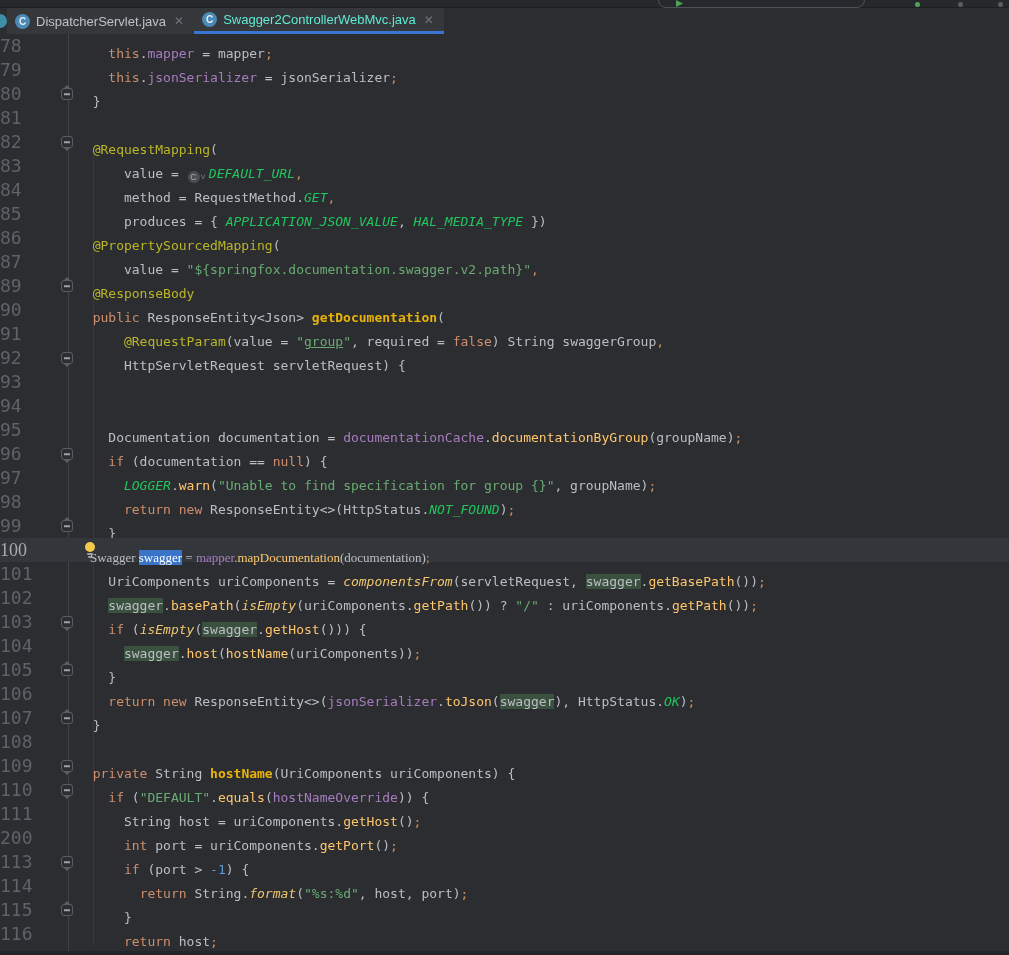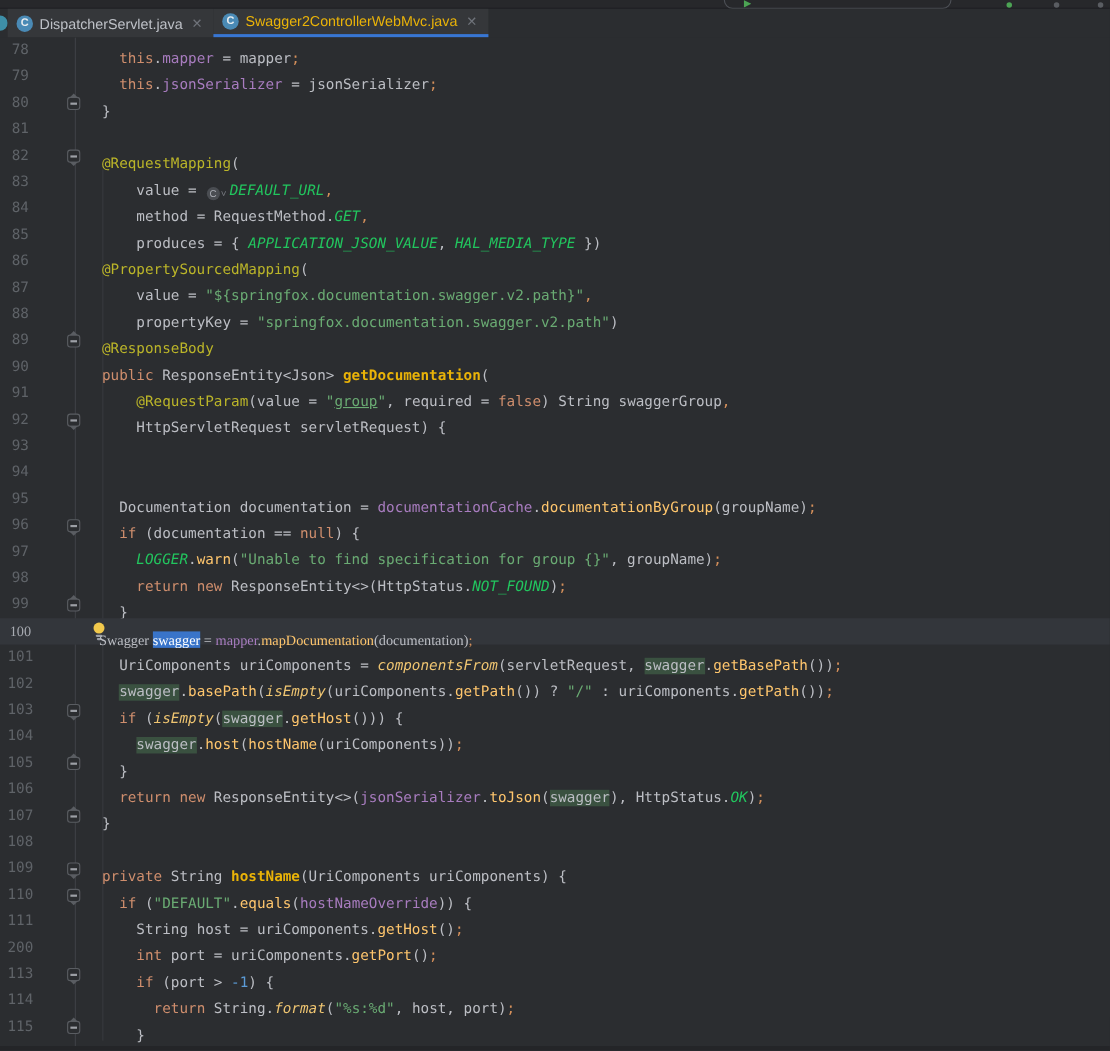--- a/index.html
+++ b/index.html
@@ -17,34 +17,34 @@
   .dot.green{background:#4CA454;}
 
   
   .tabbar{position:absolute;left:0;top:8px;width:1009px;height:26px;background:#2B2D30;
           display:flex;align-items:stretch;}
   .tab-sliver{width:7px;height:14px;margin-top:6px;border-radius:0 7px 7px 0;background:#3E8FA8;}
   .tab{display:flex;align-items:center;gap:6px;padding:0 10px 0 8px;background:#35373A;
        box-sizing:border-box;cursor:default;}
   .tab.active{border-bottom:3px solid #3876D3;background:#35373A;}
   .tab-label{font-size:13px;color:#BEC1C7;}
-  .tab.active .tab-label{color:#eab308;}
+  .tab.active .tab-label{color:#5eead4;}
   .cicon{width:15px;height:15px;border-radius:50%;background:#4A8AB5;color:#E8ECEF;
          font-size:10px;line-height:15px;text-align:center;font-weight:bold;}
   .tab-close{color:#6F737A;font-size:12px;margin-left:2px;}
 
   
   .editor{position:absolute;left:0;top:34px;width:1009px;height:917px;background:#2B2D30;
           overflow:hidden;font-family:"DejaVu Sans Mono",monospace;font-size:13px;}
   .range-line{position:absolute;left:68px;top:0;bottom:0;width:1px;background:#44464B;opacity:.8;}
   .indent-guide{position:absolute;left:93px;width:1px;background:rgba(188,190,196,0.09);}
   .line-row{position:relative;height:24px;}
   .line-row.current{background:#33363B;font-family:Liberation Serif, serif;}
   .gutter-num{position:absolute;left:0;top:0;width:37px;height:24px;line-height:24px;
-              text-align:center;color:#5F6368;font-size:13px;}
+              text-align:left;color:#5F6368;font-size:18px;}
   .line-row.current .gutter-num{color:#A8ABB2;}
   .code{position:absolute;left:77px;top:8px;height:24px;line-height:24px;white-space:pre;}
 
   
   .tk-d{color:#BCBEC4;}
   .tk-k{color:#CF8E6D;}
   .tk-o{color:#D5905B;}
   .tk-a{color:#BBB529;}
   .tk-m{color:#FFC66D;}
   .tk-md{color:#eab308;font-weight:bold;}
@@ -150,24 +150,20 @@
       </div>
       <div class="line-row">
         <div class="gutter-num">86</div>
         <span class="code"><span class="tk-d">  </span><span class="tk-a">@PropertySourcedMapping</span><span class="tk-d">(</span></span>
       </div>
       <div class="line-row">
         <div class="gutter-num">87</div>
         <span class="code"><span class="tk-d">      </span><span class="tk-d">value = </span><span class="tk-s">"${springfox.documentation.swagger.v2.path}"</span><span class="tk-o">,</span></span>
       </div>
       <div class="line-row">
-        <div class="gutter-num">88</div>
-        <span class="code"><span class="tk-d">      </span><span class="tk-d">propertyKey = </span><span class="tk-s">"springfox.documentation.swagger.v2.path"</span><span class="tk-d">)</span></span>
-      </div>
-      <div class="line-row">
         <div class="gutter-num">89</div>
         <div class="fold-icon up"></div>
         <span class="code"><span class="tk-d">  </span><span class="tk-a">@ResponseBody</span></span>
       </div>
       <div class="line-row">
         <div class="gutter-num">90</div>
         <span class="code"><span class="tk-d">  </span><span class="tk-k">public</span><span class="tk-d"> ResponseEntity&lt;Json&gt; </span><span class="tk-md">getDocumentation</span><span class="tk-d">(</span></span>
       </div>
       <div class="line-row">
         <div class="gutter-num">91</div>

